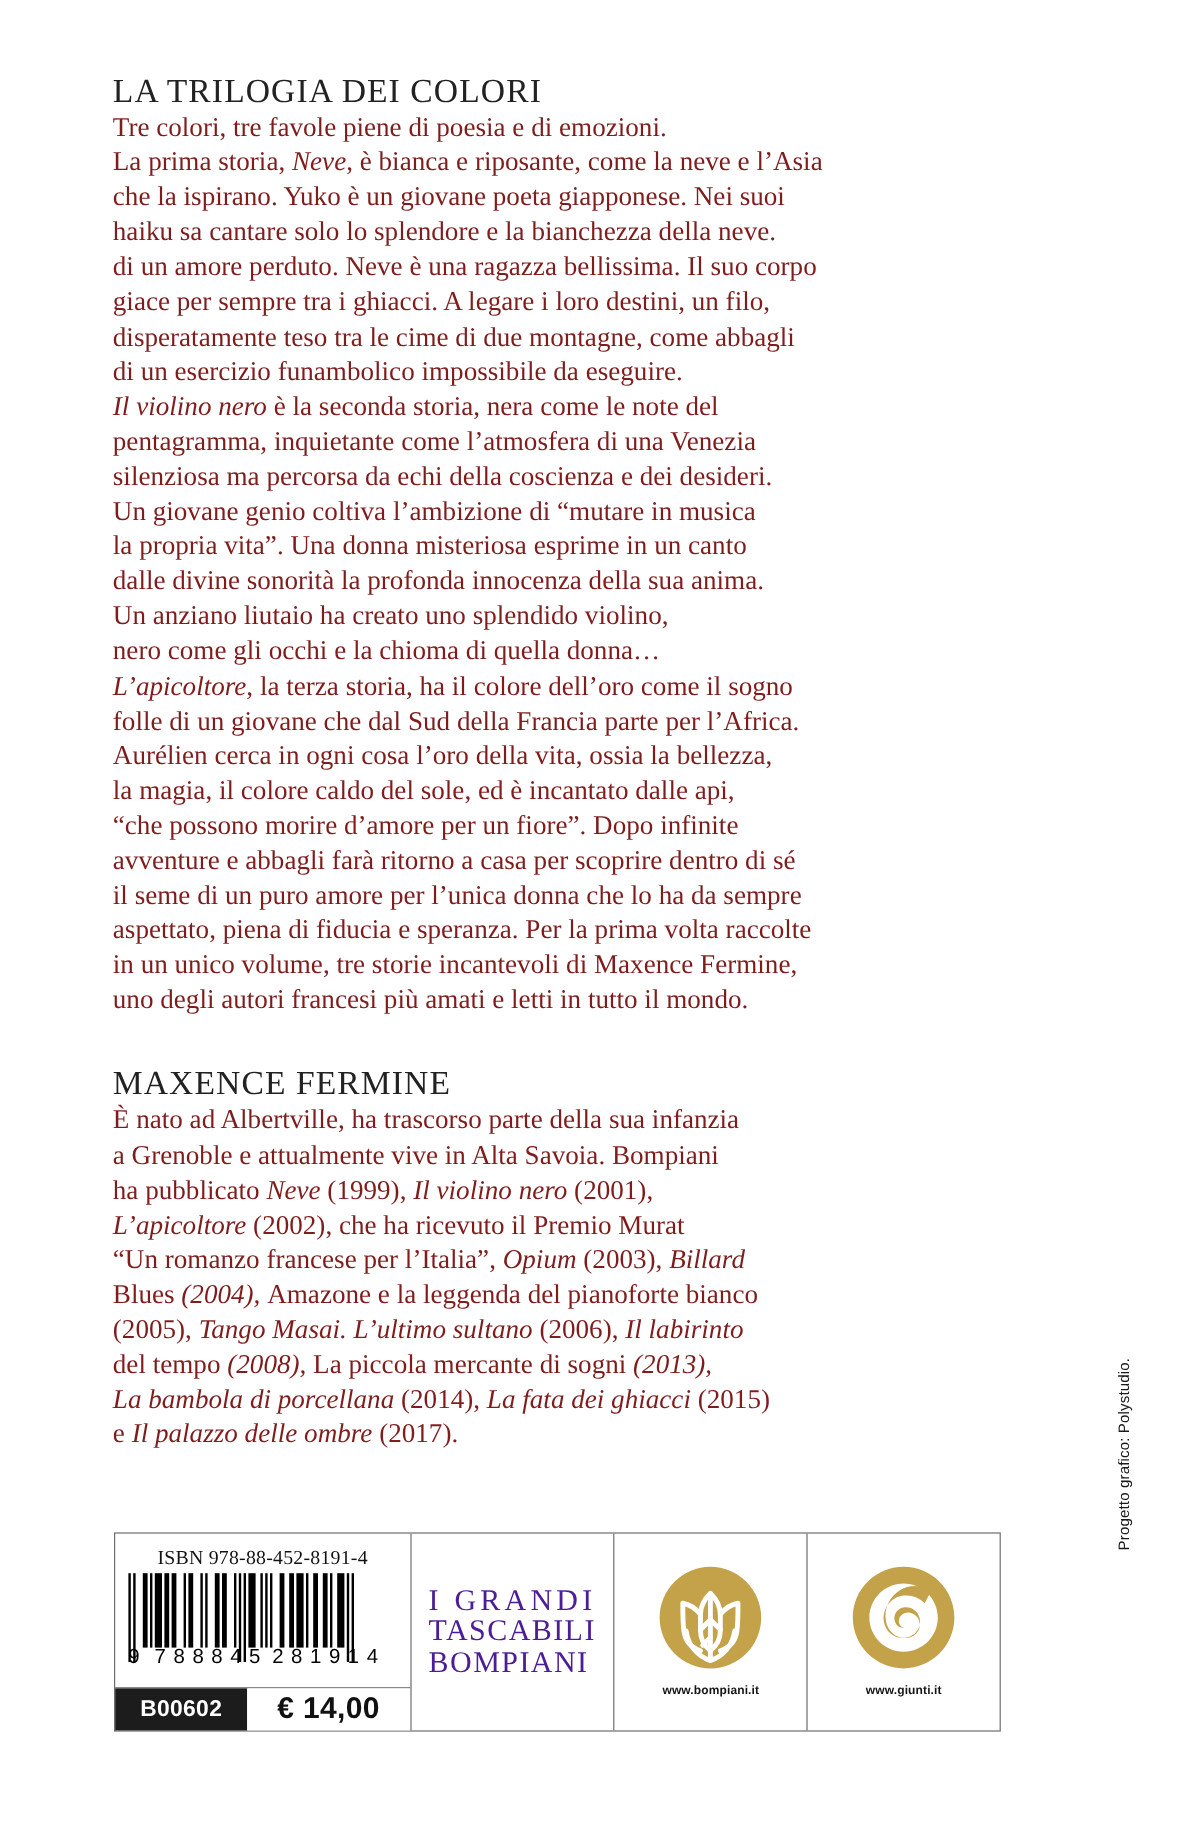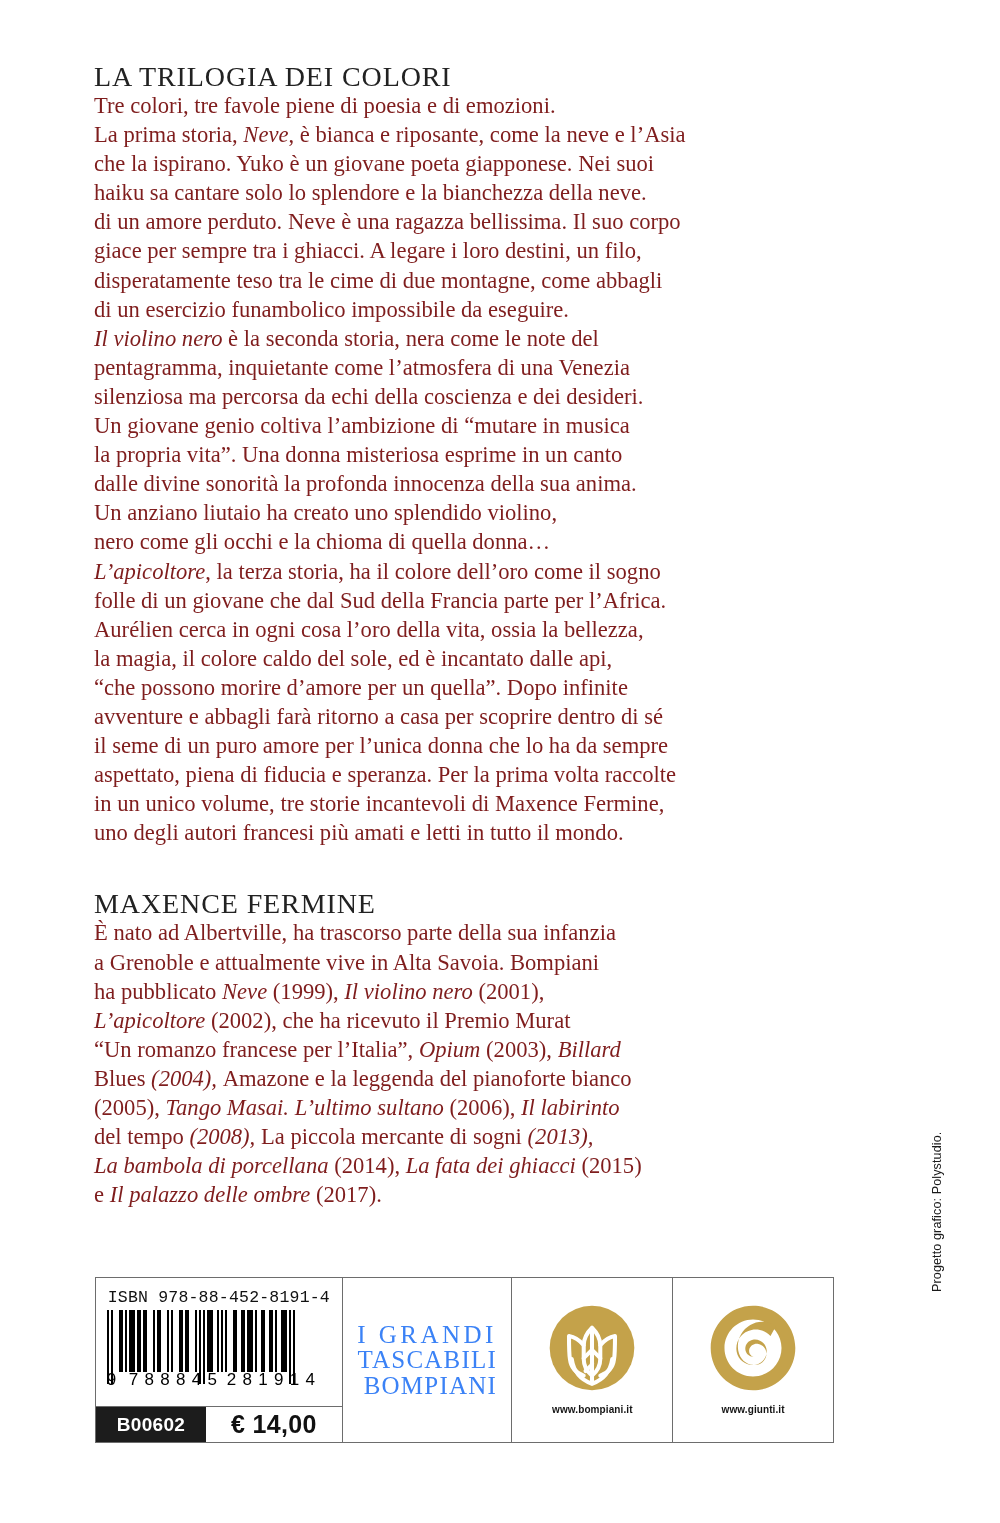--- a/index.html
+++ b/index.html
@@ -75,21 +75,21 @@
   .cell + .cell { border-left: 1px solid #6d6d6d; }
 
   
   .cell-barcode {
     width: 246px;
     display: flex;
     flex-direction: column;
     justify-content: flex-start;
   }
   .isbn-text {
-    font-family: Liberation Mono, monospace;
+    font-family: Liberation Serif, serif;
     font-size: 16.5px;
     font-weight: 400;
     letter-spacing: 0.2px;
     text-align: center;
     margin-top: 10px;
     color: #111;
   }
   .barcode-wrap {
     flex: 1;
     display: flex;
@@ -169,23 +169,23 @@
   }
 
   
   .cell-imprint {
     width: 170px;
     display: flex;
     align-items: center;
     justify-content: center;
   }
   .imprint-lines {
-    text-align: right;
+    text-align: left;
     font-family: "Liberation Serif", serif;
-    color: #3b82f6;
+    color: #4c1d95;
     font-size: 25px;
     line-height: 25.5px;
     letter-spacing: 1px;
   }
   .imprint-lines .l1 { letter-spacing: 3.5px; }
   .imprint-lines .l2 { letter-spacing: 1.2px; }
   .imprint-lines .l3 { letter-spacing: 1.2px; }
 
   
   .cell-logo {
@@ -253,21 +253,21 @@
         <span class="ln"><span>silenziosa ma percorsa da echi della coscienza e dei desideri.</span></span>
         <span class="ln"><span>Un giovane genio coltiva l’ambizione di “mutare in musica</span></span>
         <span class="ln"><span>la propria vita”. Una donna misteriosa esprime in un canto</span></span>
         <span class="ln"><span>dalle divine sonorità la profonda innocenza della sua anima.</span></span>
         <span class="ln"><span>Un anziano liutaio ha creato uno splendido violino,</span></span>
         <span class="ln"><span>nero come gli occhi e la chioma di quella donna…</span></span>
         <span class="ln"><span class="it">L’apicoltore</span><span>, la terza storia, ha il colore dell’oro come il sogno</span></span>
         <span class="ln"><span>folle di un giovane che dal Sud della Francia parte per l’Africa.</span></span>
         <span class="ln"><span>Aurélien cerca in ogni cosa l’oro della vita, ossia la bellezza,</span></span>
         <span class="ln"><span>la magia, il colore caldo del sole, ed è incantato dalle api,</span></span>
-        <span class="ln"><span>“che possono morire d’amore per un quella”. Dopo infinite</span></span>
+        <span class="ln"><span>“che possono morire d’amore per un fiore”. Dopo infinite</span></span>
         <span class="ln"><span>avventure e abbagli farà ritorno a casa per scoprire dentro di sé</span></span>
         <span class="ln"><span>il seme di un puro amore per l’unica donna che lo ha da sempre</span></span>
         <span class="ln"><span>aspettato, piena di fiducia e speranza. Per la prima volta raccolte</span></span>
         <span class="ln"><span>in un unico volume, tre storie incantevoli di Maxence Fermine,</span></span>
         <span class="ln"><span>uno degli autori francesi più amati e letti in tutto il mondo.</span></span>
       </div>
 
     <div class="gap-block"></div>
 
     <div class="section-heading">MAXENCE FERMINE</div>

